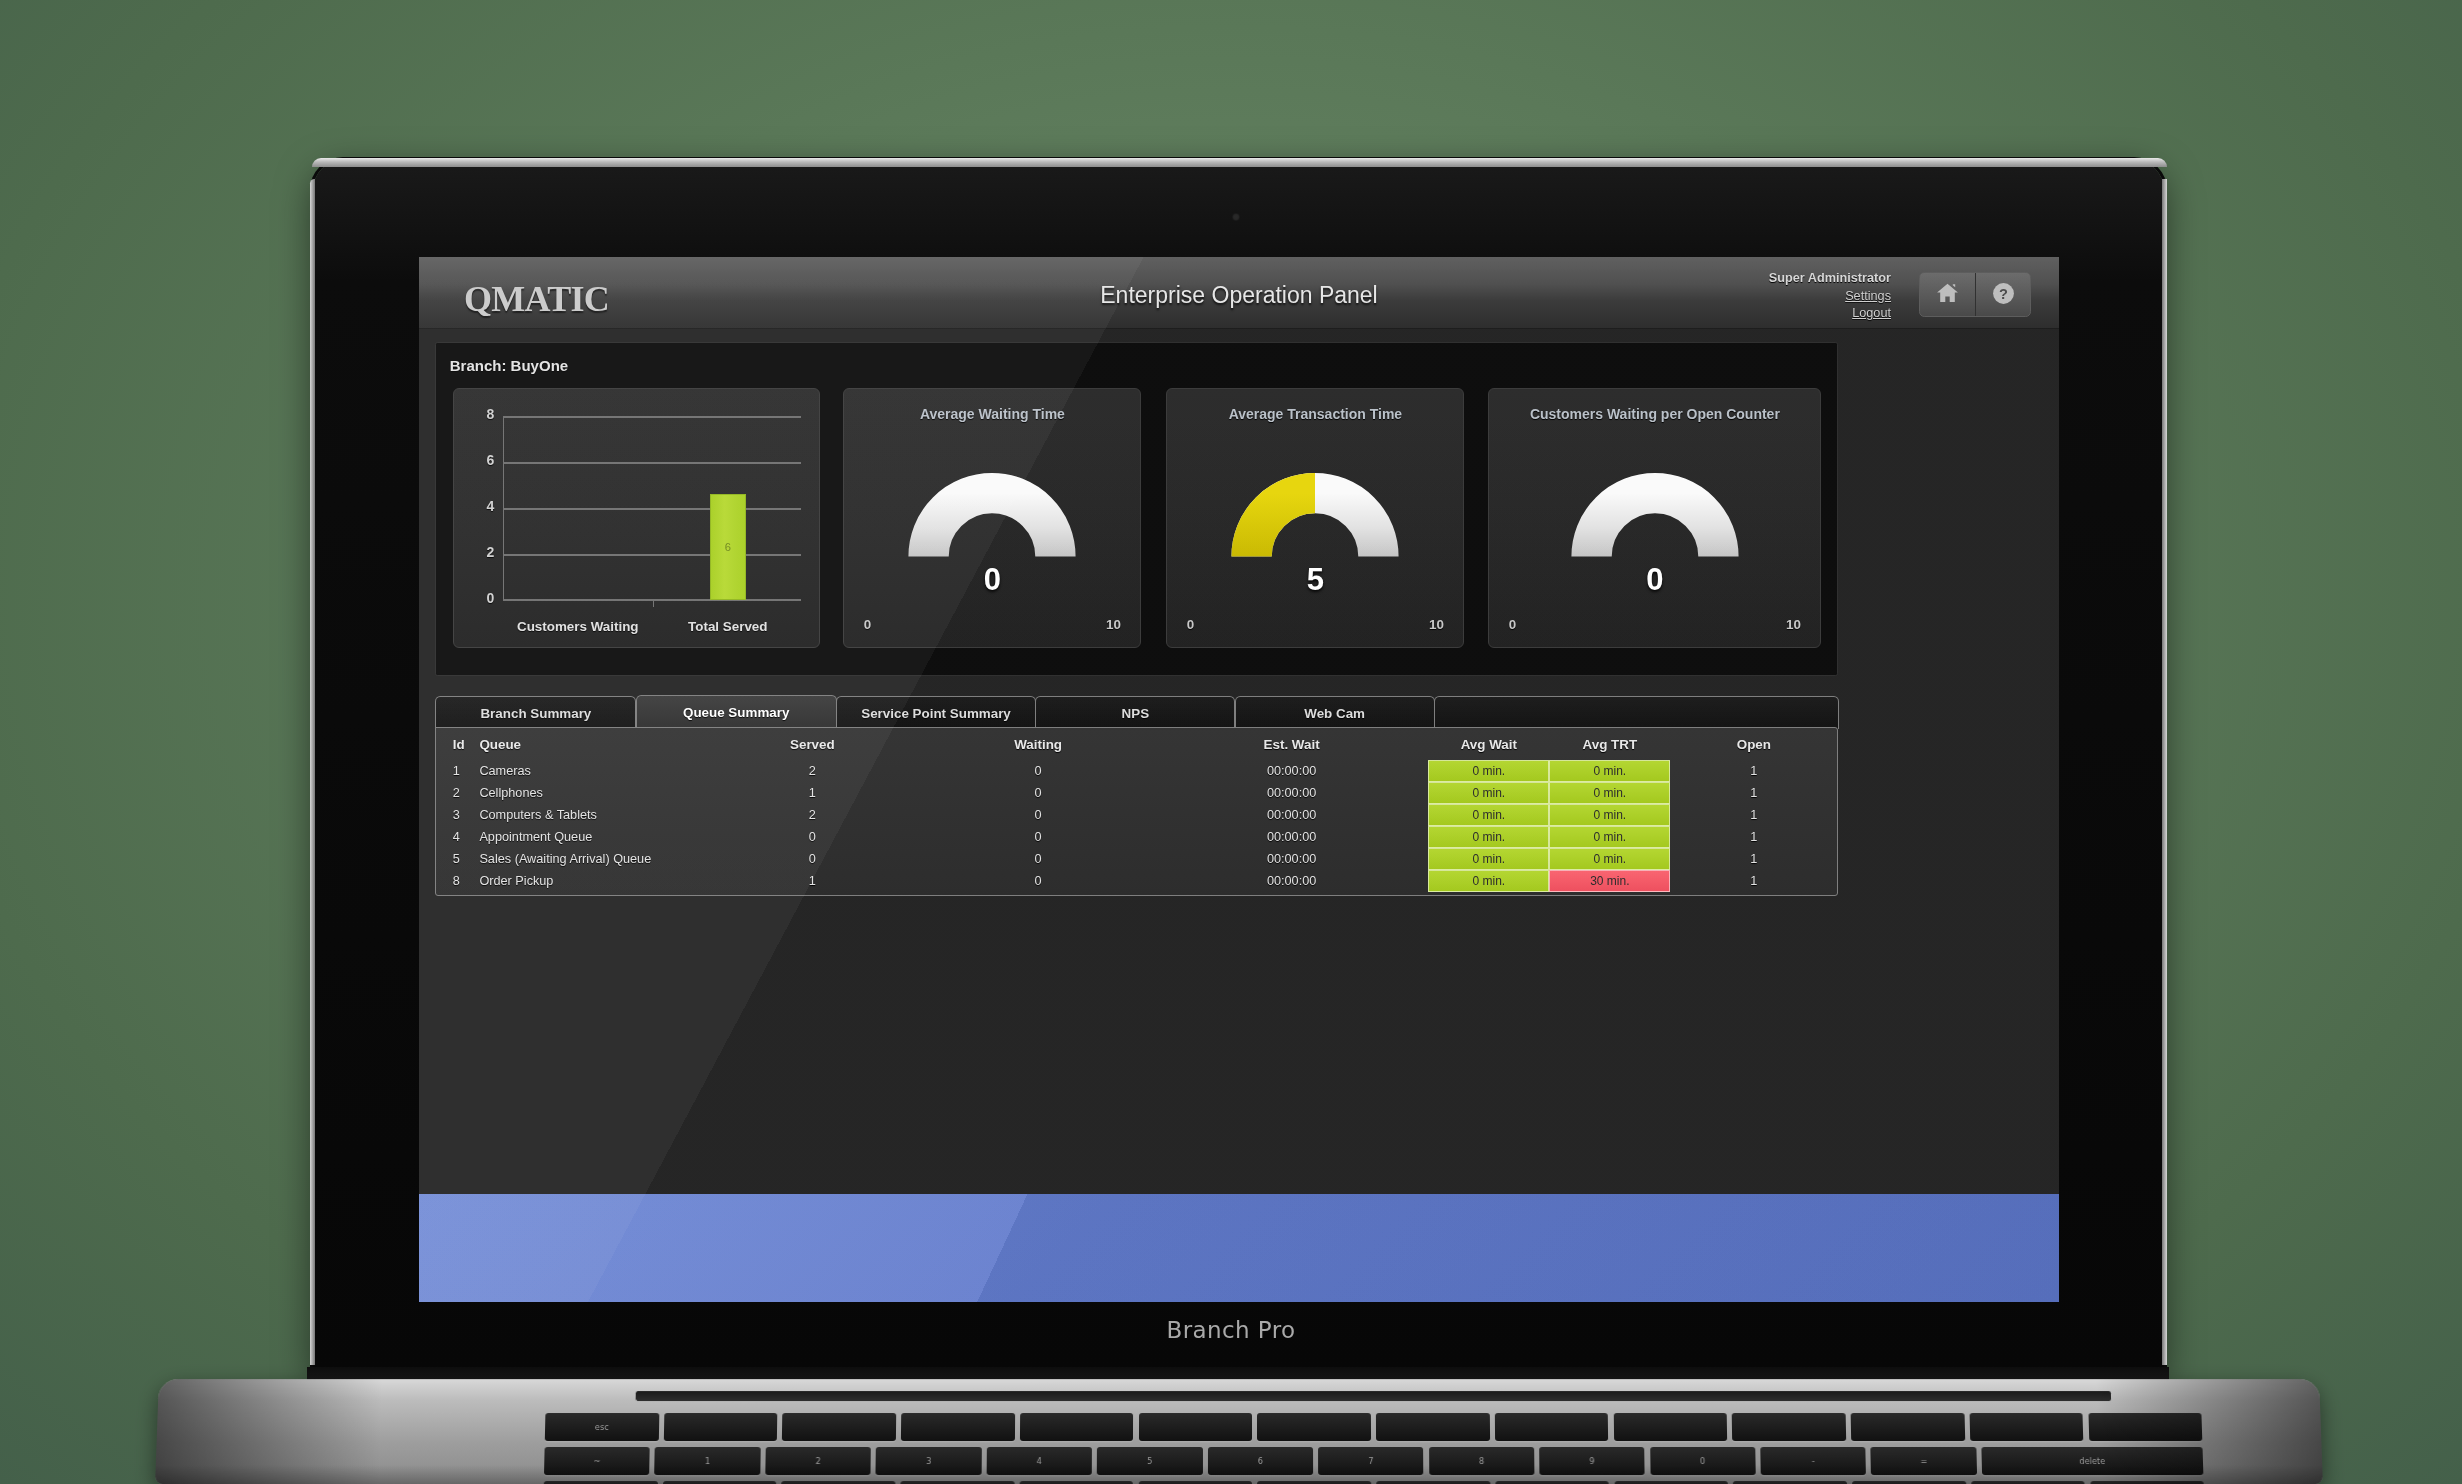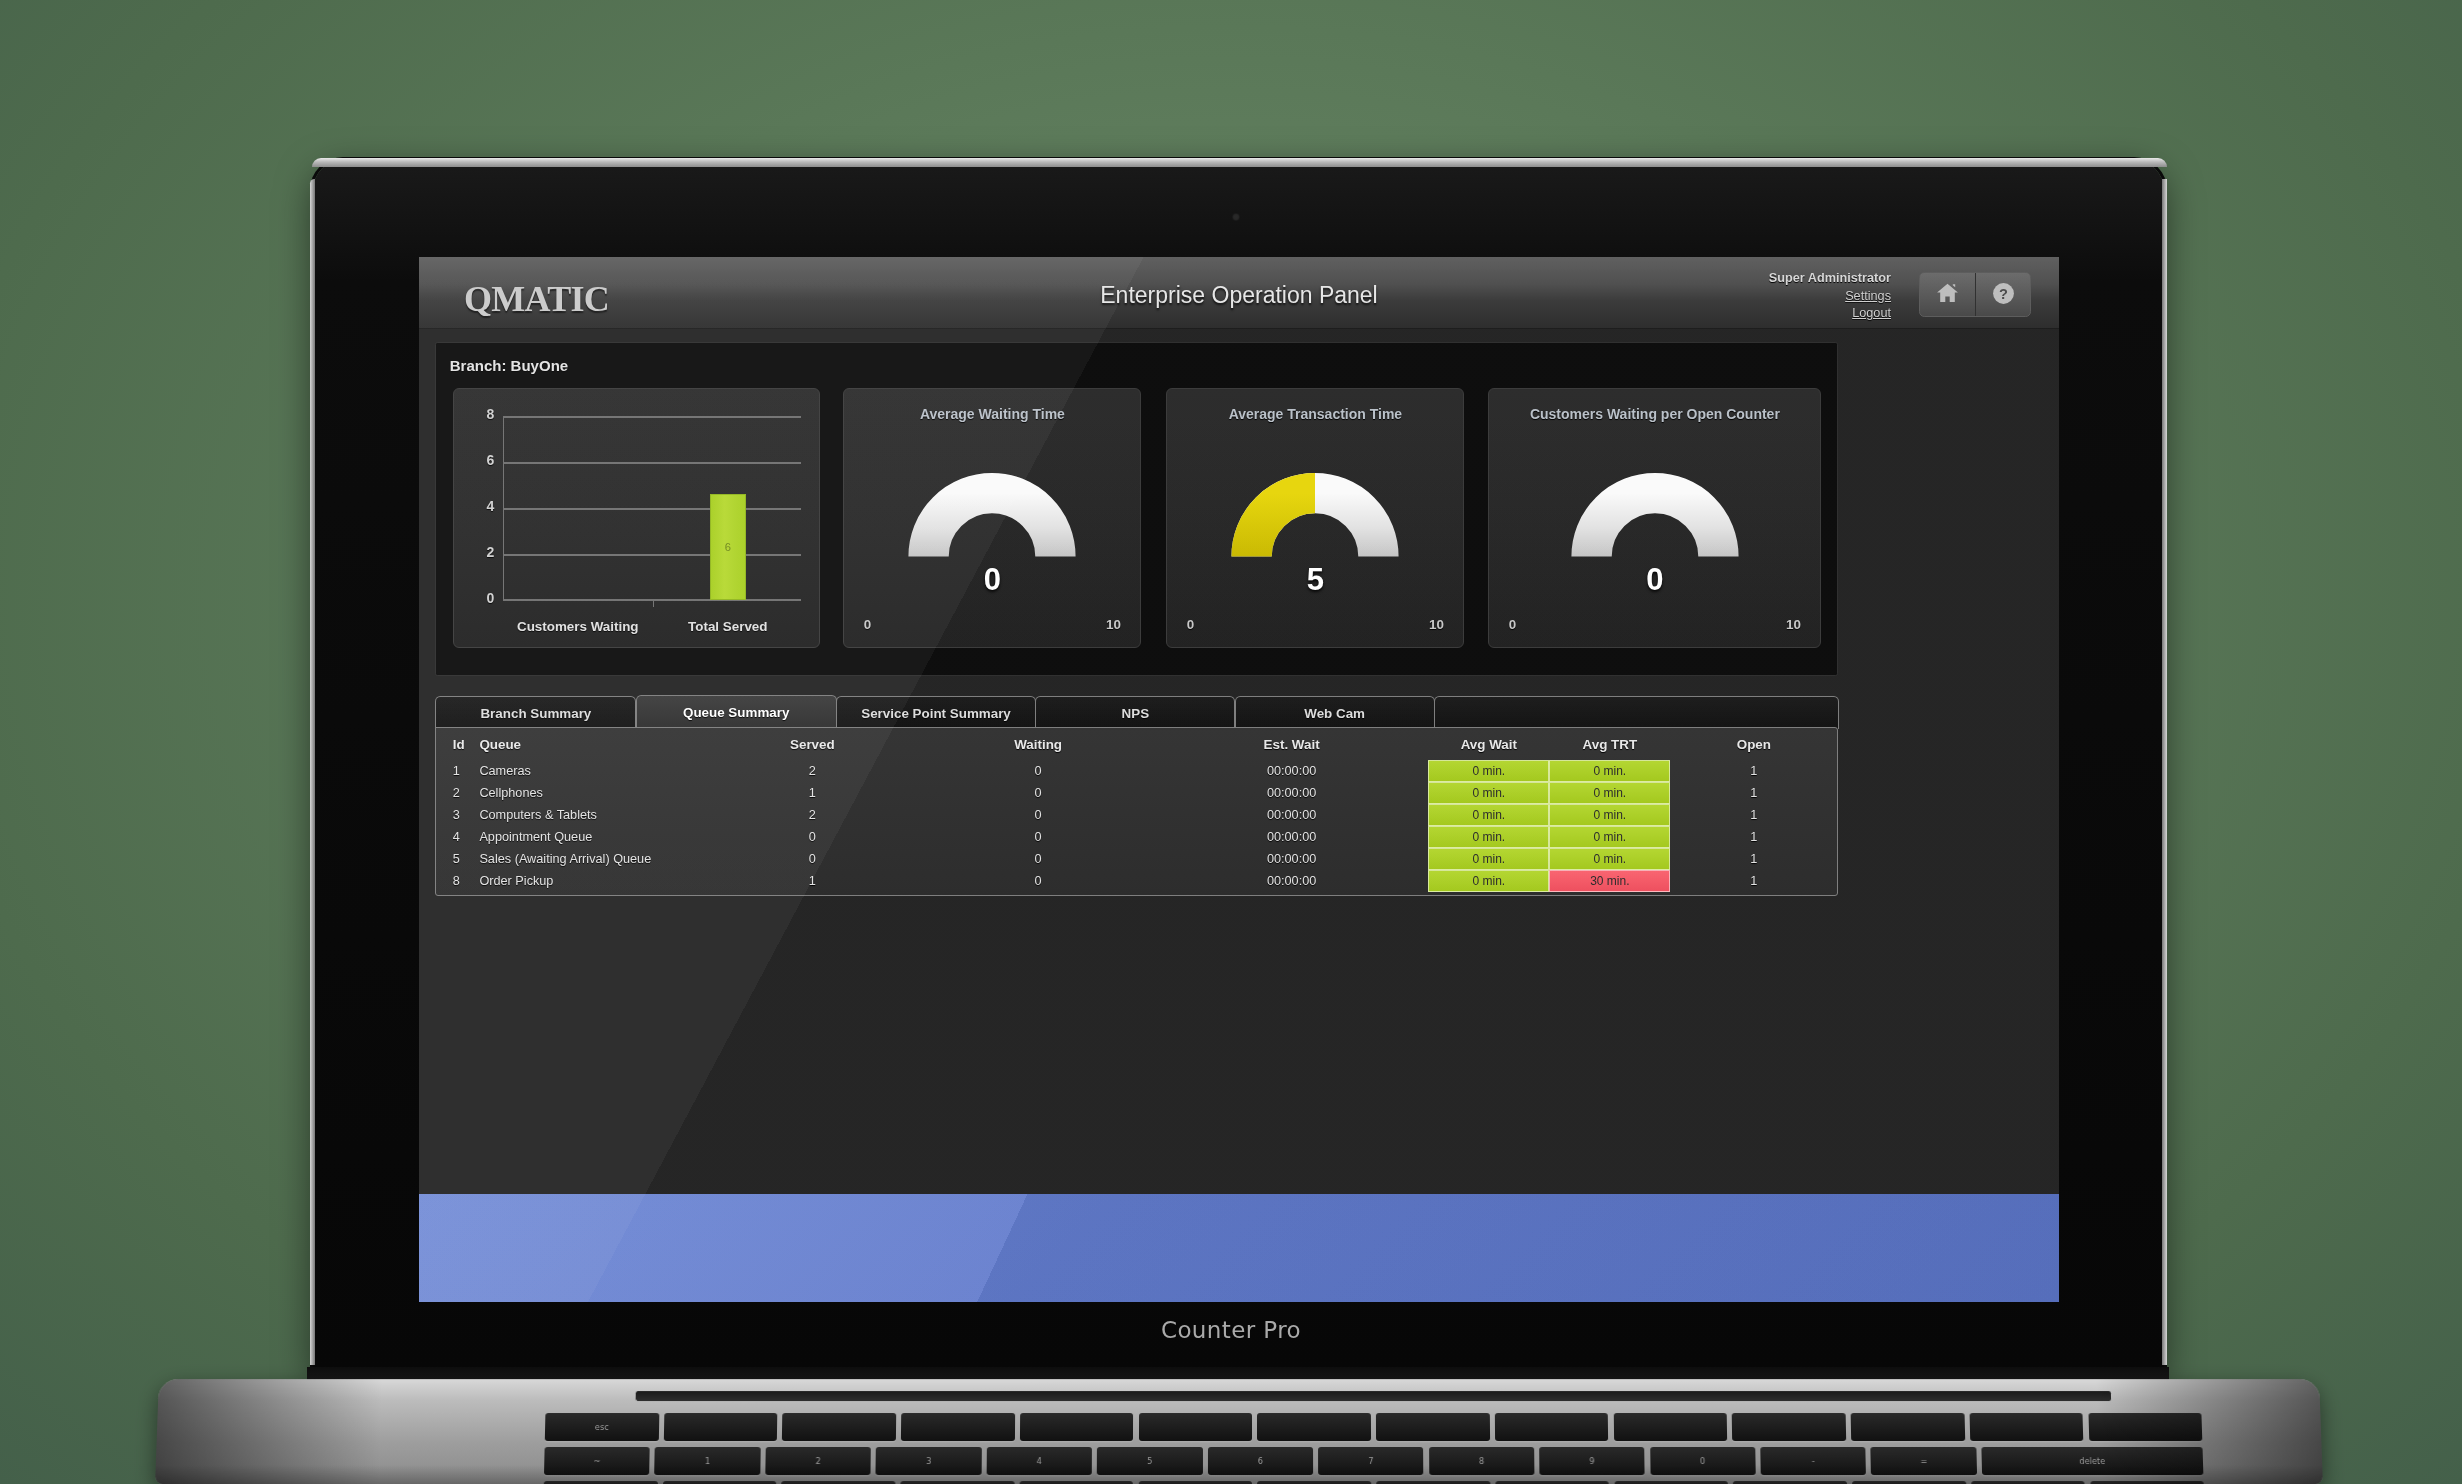--- a/index.html
+++ b/index.html
@@ -630,21 +630,21 @@
     </div>
   </div>
 
   <div id="blue-area">
     <div id="blue-sheen"></div>
   </div>
 
   <div id="glass"></div>
 
   <div id="hinge"></div>
-  <div id="brand">Counter Pro</div>
+  <div id="brand">Branch Pro</div>
 
   <div id="base">
     <div id="kb-slot"></div>
     <div id="keyboard">
         <div class="kb-row">
           <div class="key">esc</div>
           <div class="key"></div>
           <div class="key"></div>
           <div class="key"></div>
           <div class="key"></div>

